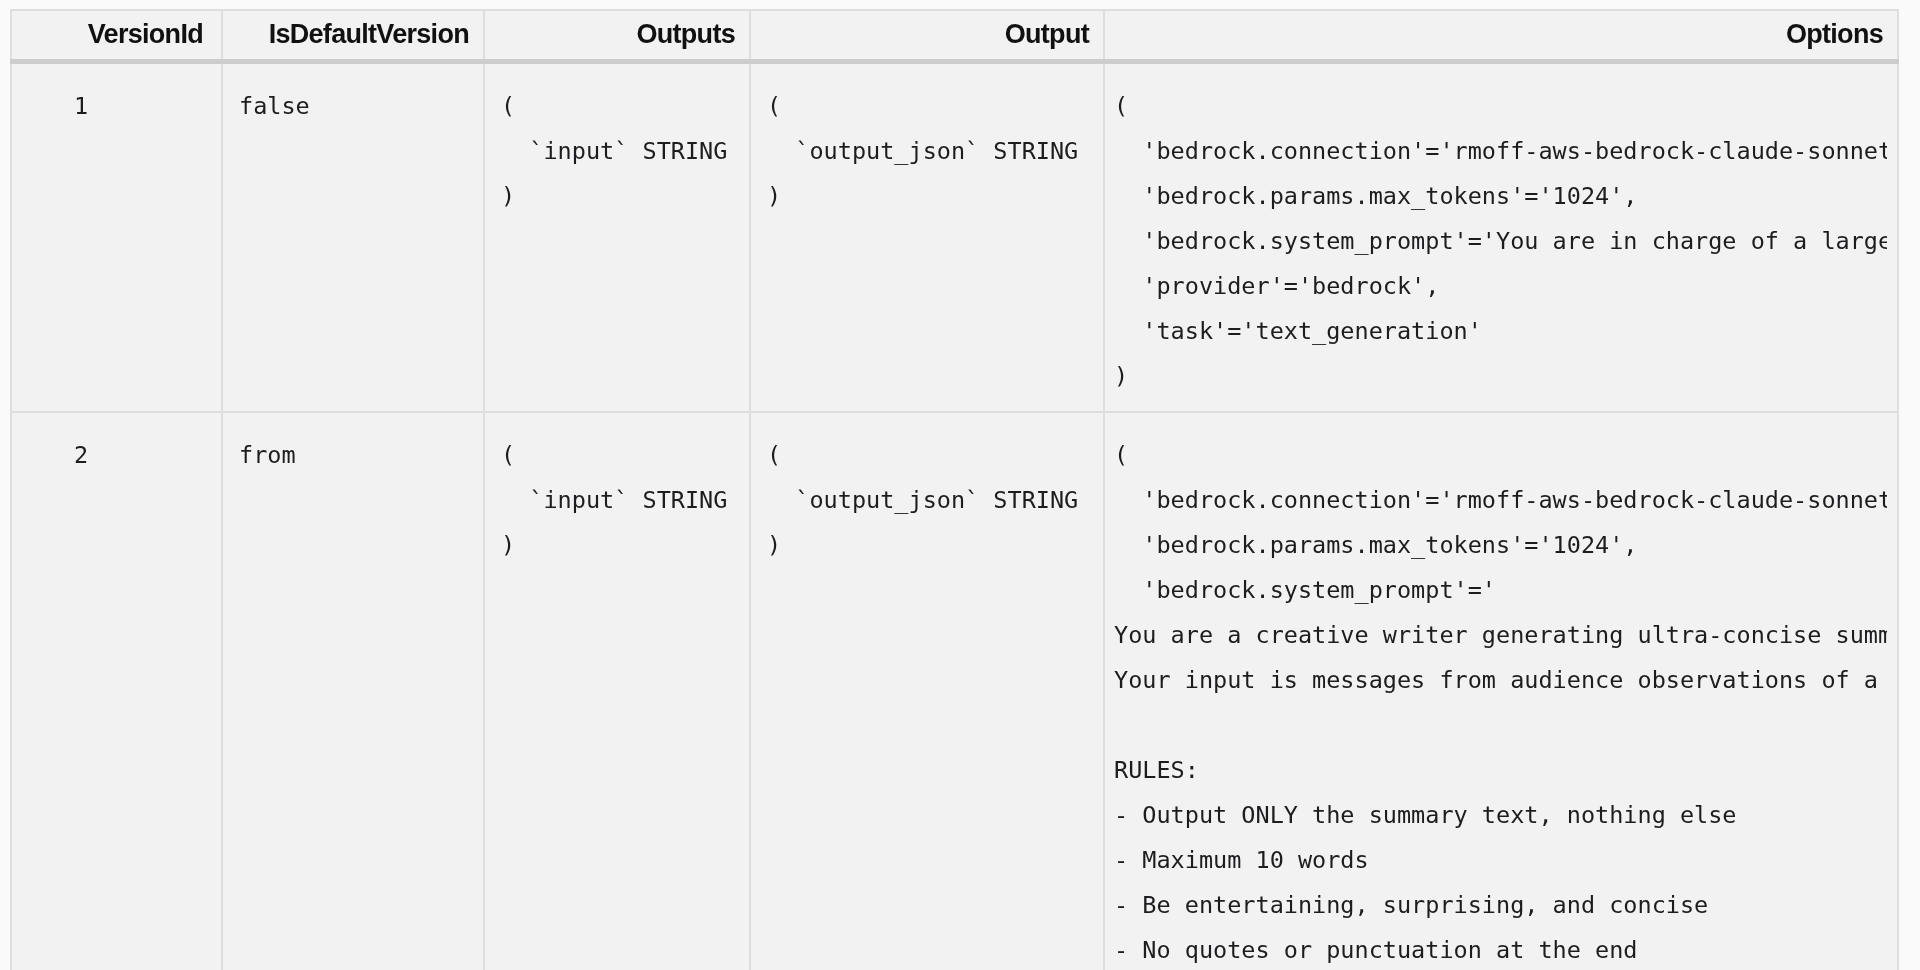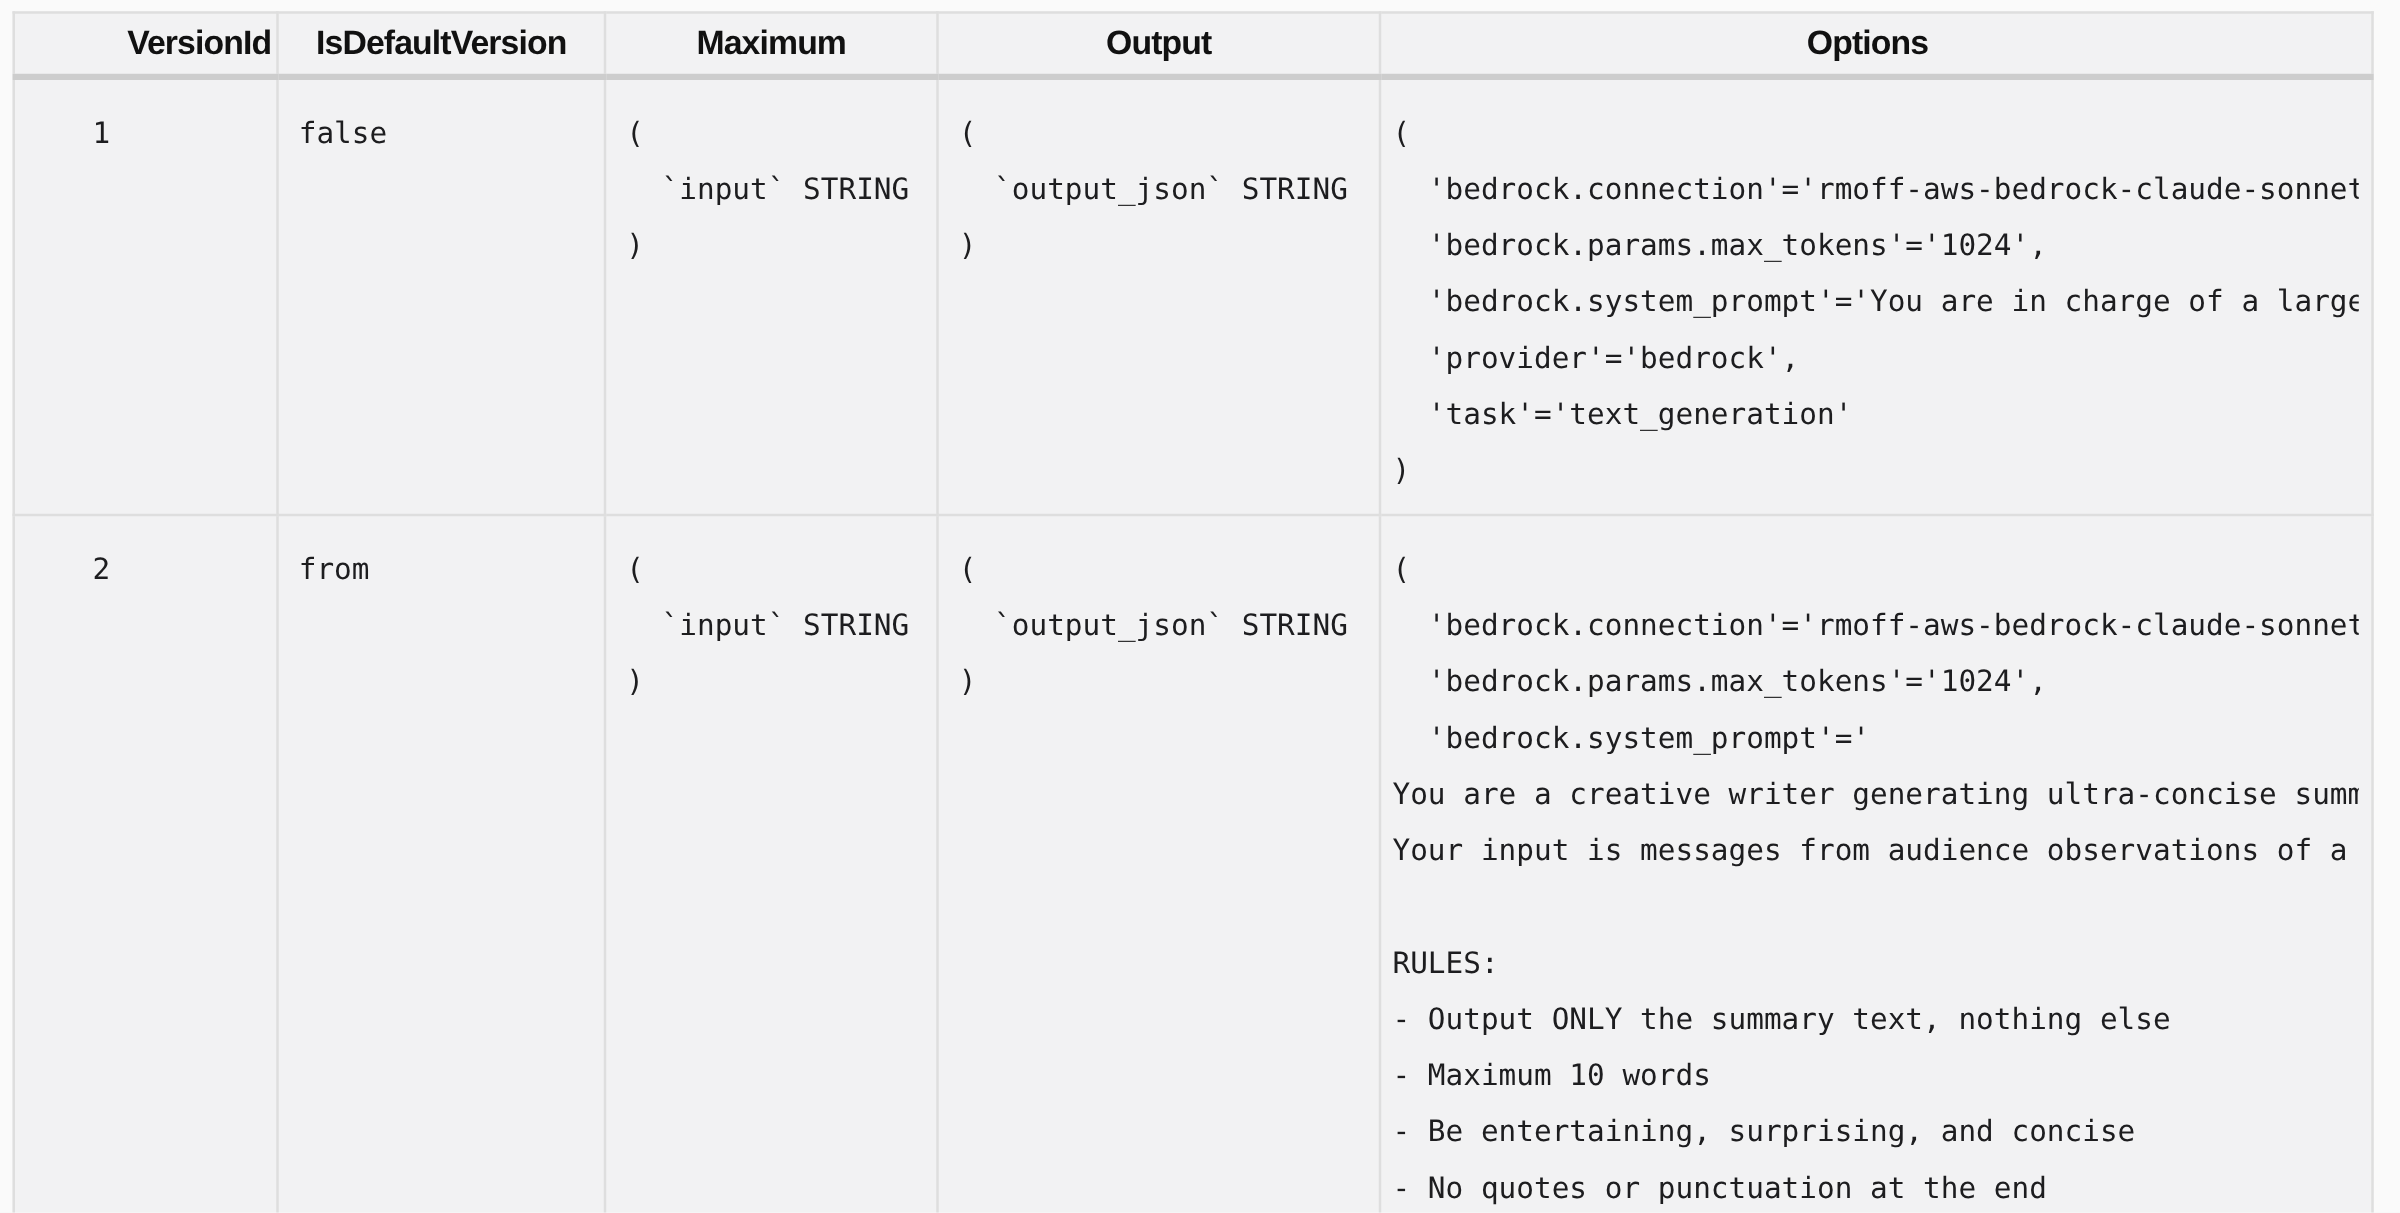--- a/index.html
+++ b/index.html
@@ -38,26 +38,26 @@
     overflow: hidden;
   }
   thead th {
     border-bottom: 5px solid #cdcdcd;
     padding: 6px 14px 8px 14px;
     font-size: 27px;
     line-height: 34px;
     font-weight: 700;
     letter-spacing: -0.7px;
     color: #111111;
-    text-align: center;
+    text-align: right;
     white-space: nowrap;
   }
   thead th.col-versionid {
     text-align: right;
-    padding-right: 4px;
+    padding-right: 18px;
   }
   thead th.col-options { padding-left: 0; }
 
   td {
     padding: 20px 10px 12px 16px;
   }
   td.cell-versionid { padding-left: 62px; }
   td.cell-options   { padding-left: 9px; }
 
   pre.code {
@@ -80,21 +80,21 @@
       <col class="c1">
         <col class="c2">
         <col class="c3">
         <col class="c4">
         <col class="c5">
     </colgroup>
     <thead>
       <tr>
         <th class="col-versionid">VersionId</th>
         <th class="col-isdefault">IsDefaultVersion</th>
-        <th class="col-inputs">Maximum</th>
+        <th class="col-inputs">Outputs</th>
         <th class="col-outputs">Output</th>
         <th class="col-options">Options</th>
       </tr>
     </thead>
     <tbody>
       <tr>
         <td class="cell-versionid">
           <pre class="code">1</pre>
         </td>
         <td>

